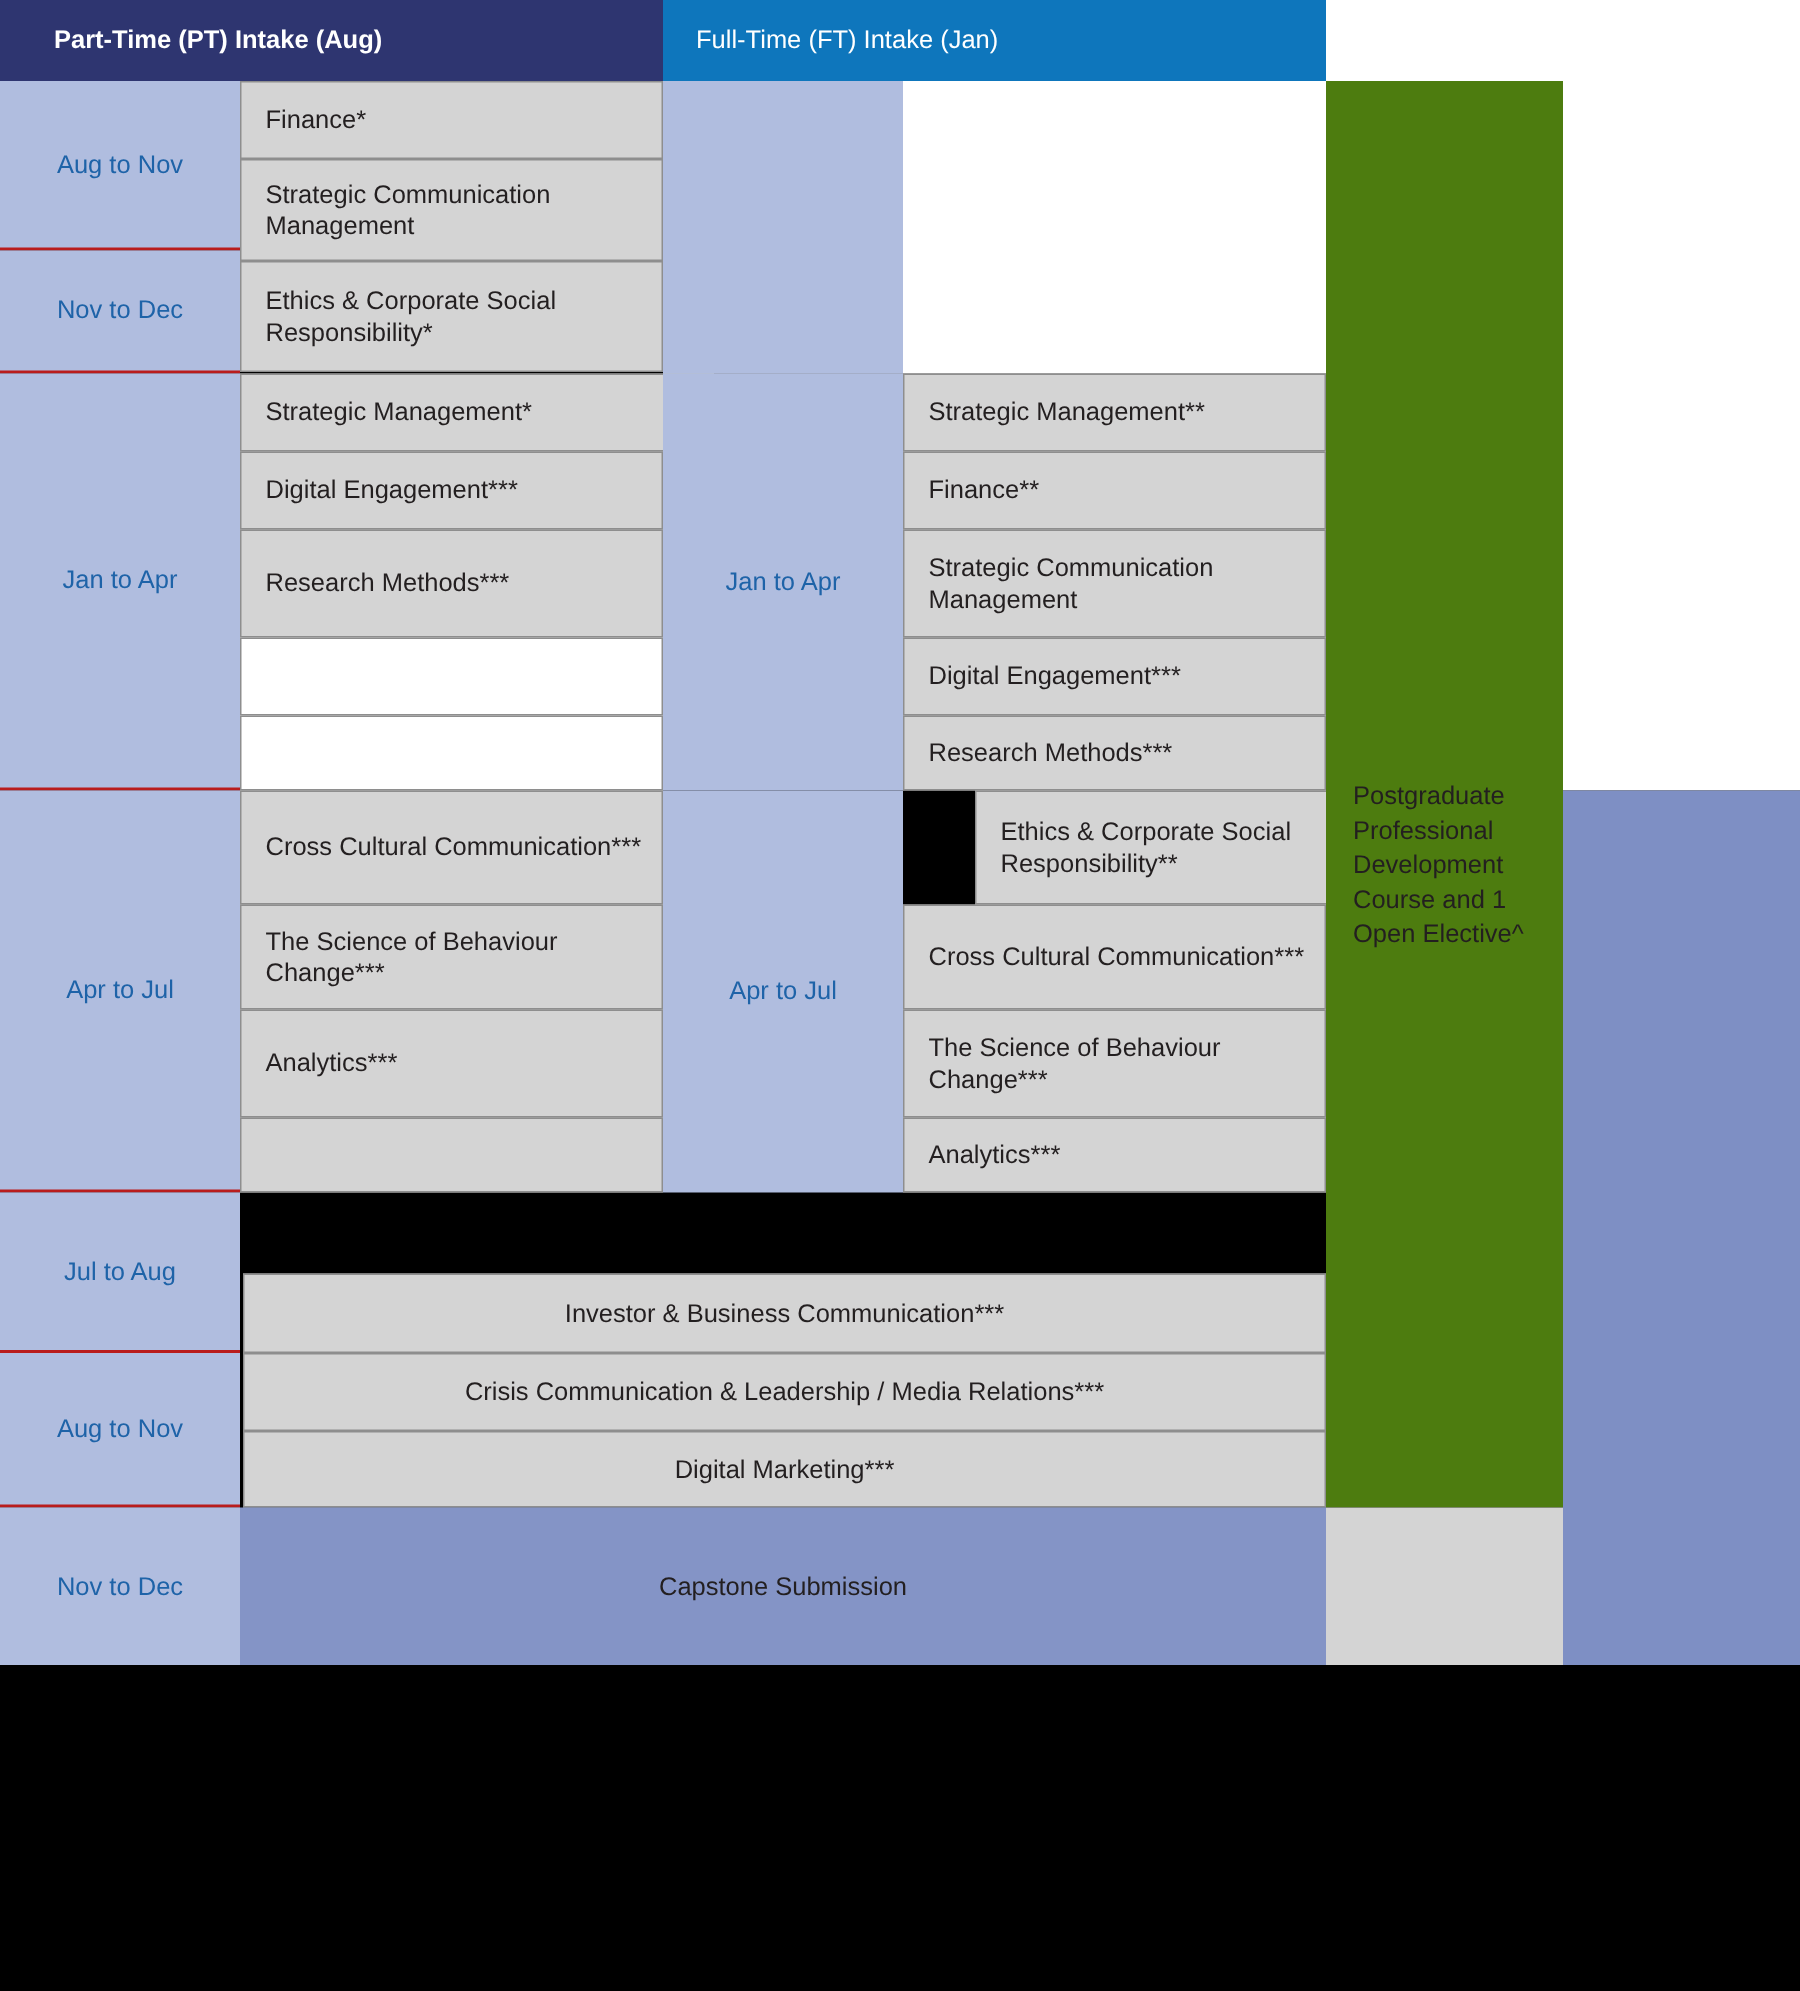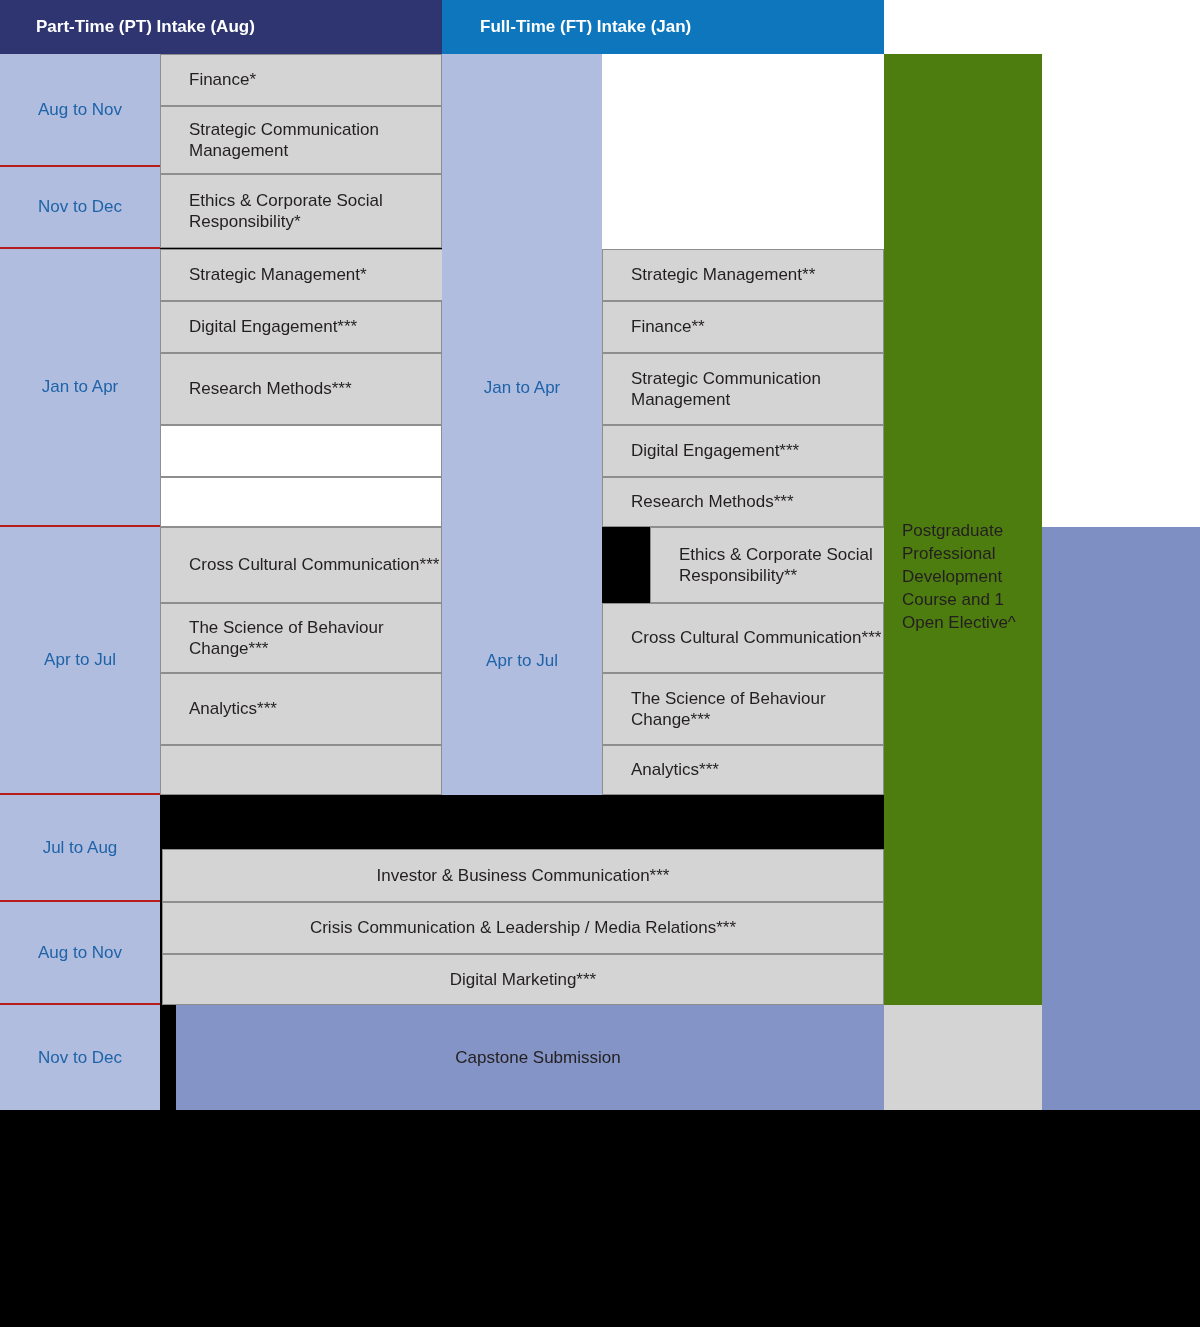--- a/index.html
+++ b/index.html
@@ -25,44 +25,44 @@
     color: #ffffff;
     font-weight: bold;
     font-size: 17px;
     display: flex;
     align-items: center;
     padding-left: 30px;
   }
   .hdr-ft {
     background: #0e76bc;
     color: #ffffff;
-    font-weight: bold;
+    font-weight: normal;
     font-size: 17px;
     display: flex;
     align-items: center;
-    padding-left: 38px;
+    padding-left: 22px;
   }
   .period {
     background: #b0bddf;
     color: #1e63a8;
     font-size: 17px;
     display: flex;
     align-items: center;
     justify-content: center;
     text-align: center;
     border-bottom: 2px solid #b91c1c;
   }
   .period-noborder { border-bottom: none; }
   .module {
     background: #d4d4d4;
     color: #231f20;
     font-size: 17px;
     display: flex;
     align-items: center;
-    padding-left: 28px;
+    padding-left: 16px;
     border: 1px solid #8e8e8e;
     line-height: 1.25;
   }
   .module-center {
     justify-content: center;
     padding-left: 0;
     text-align: center;
   }
   .blank-white {
     background: #ffffff;
@@ -172,21 +172,21 @@
 
   <div class="cell module" style="left:602px; top:527px; width:282px; height:76px;margin-left:48px;">Ethics &amp; Corporate Social Responsibility**</div>
   <div class="cell module" style="left:602px; top:603px; width:282px; height:70px;">Cross Cultural Communication***</div>
   <div class="cell module" style="left:602px; top:673px; width:282px; height:72px;">The Science of Behaviour Change***</div>
   <div class="cell module" style="left:602px; top:745px; width:282px; height:50px;">Analytics***</div>
 
   <div class="cell module module-center" style="left:162px; top:849px; width:722px; height:53px;">Investor &amp; Business Communication***</div>
   <div class="cell module module-center" style="left:162px; top:902px; width:722px; height:52px;">Crisis Communication &amp; Leadership / Media Relations***</div>
   <div class="cell module module-center" style="left:162px; top:954px; width:722px; height:51px;">Digital Marketing***</div>
 
-  <div class="cell capstone-sub" style="left:160px; top:1005px; width:724px; height:105px;margin-left:16px;">Capstone Submission</div>
+  <div class="cell capstone-sub" style="left:160px; top:1005px; width:724px; height:105px;">Capstone Submission</div>
 
   <div class="cell pgpd" style="left:884px; top:54px; width:158px; height:951px;">
     <div class="pgpd-inner">Postgraduate Professional Development Course and 1 Open Elective^</div>
   </div>
   <div class="cell pgpd-grey" style="left:884px; top:1005px; width:158px; height:105px;"></div>
 
   <div class="cell white-top-right" style="left:1042px; top:54px; width:158px; height:473px;"></div>
   <div class="cell capstone-proj" style="left:1042px; top:527px; width:158px; height:583px;">
     
   </div>

